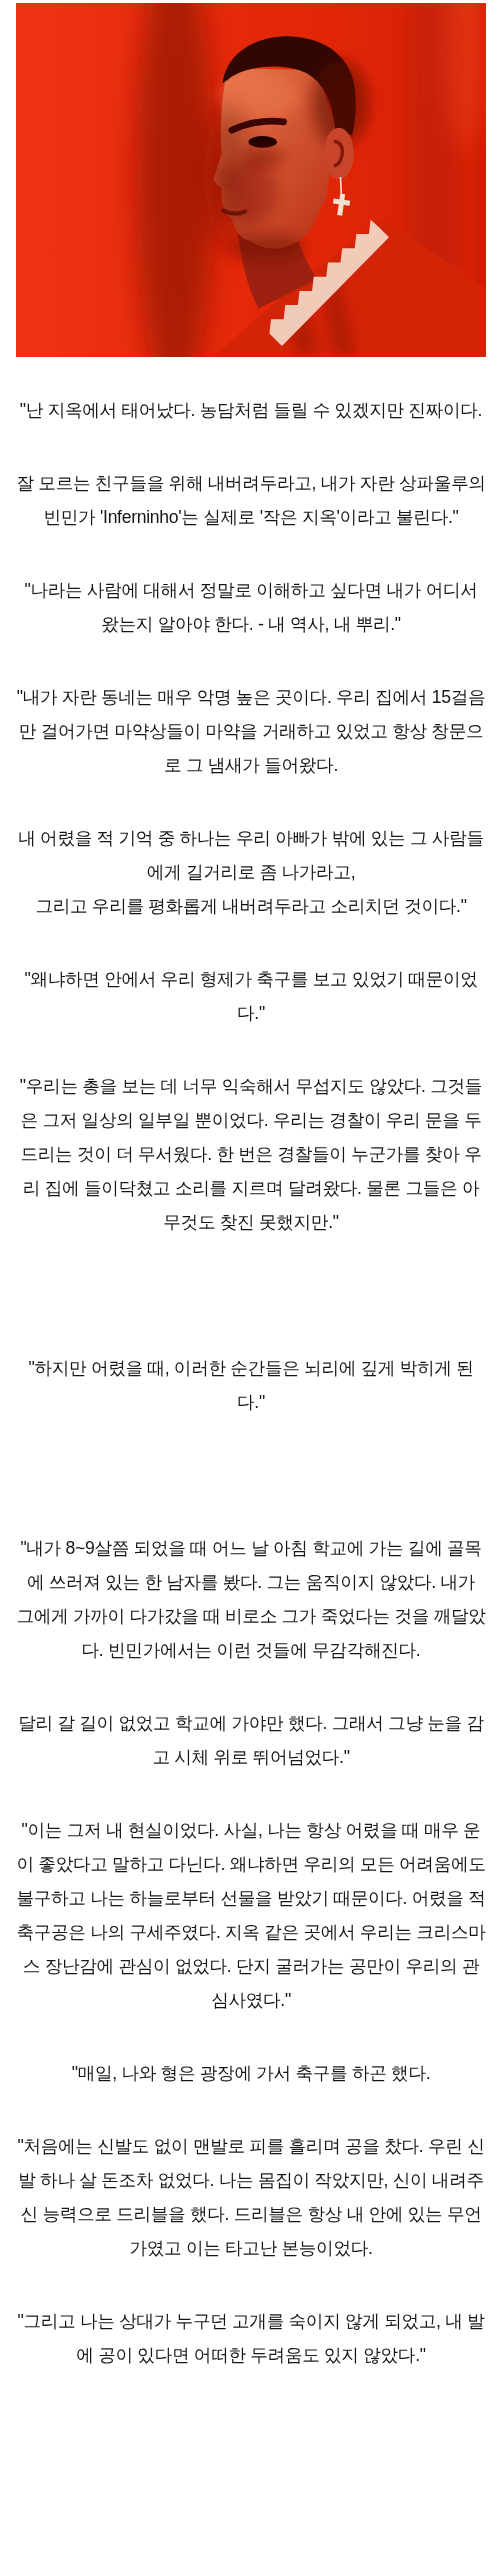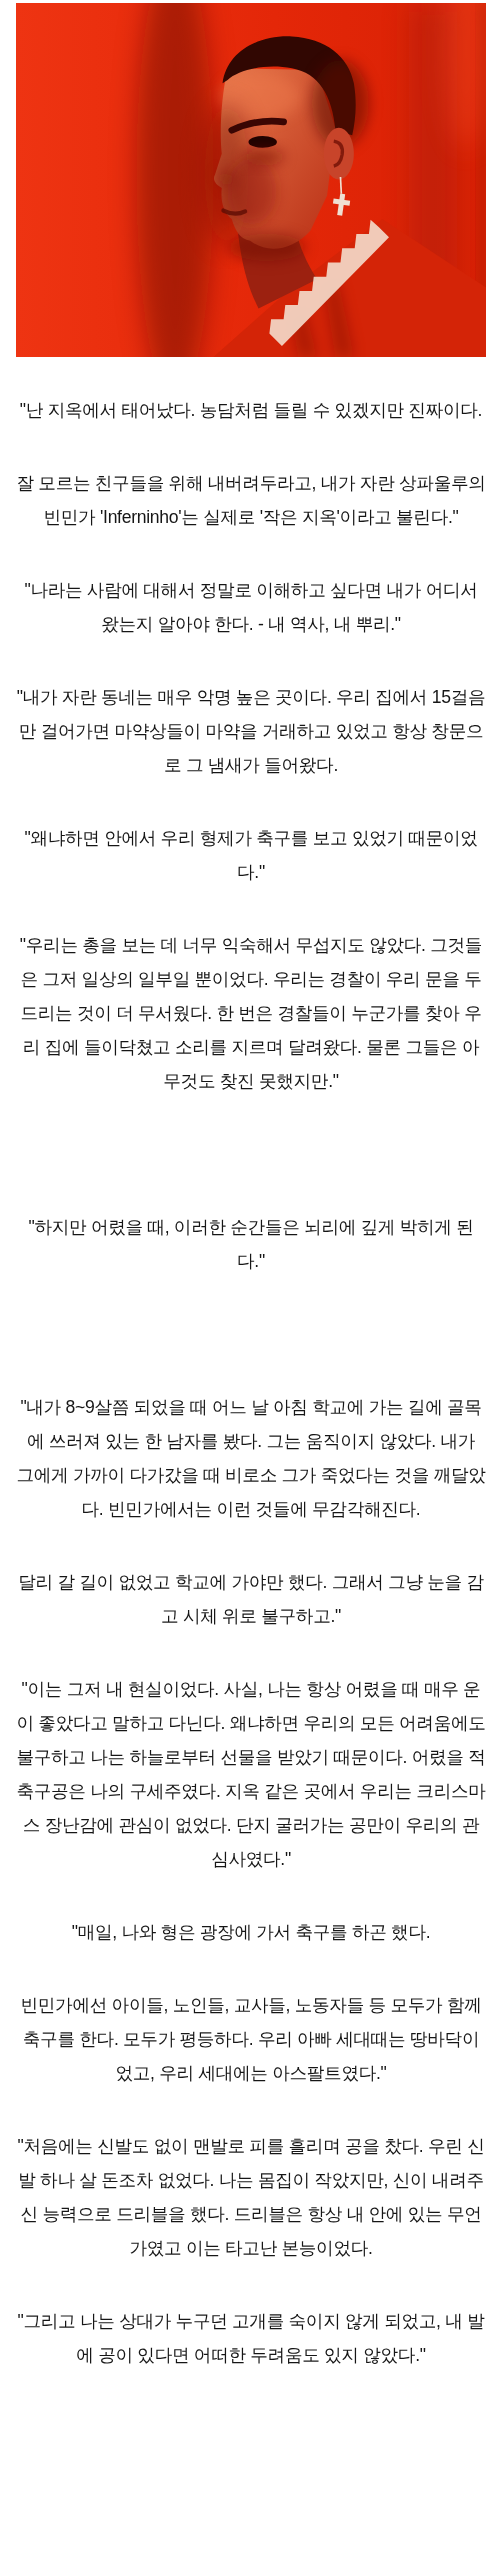--- a/index.html
+++ b/index.html
@@ -101,28 +101,29 @@
         <rect x="379" y="235" width="20" height="6"></rect>
       </g>
     </svg>
   </figure>
 
   <article class="content">
     <p>"난 지옥에서 태어났다. 농담처럼 들릴 수 있겠지만 진짜이다.</p>
     <p>잘 모르는 친구들을 위해 내버려두라고, 내가 자란 상파울루의 빈민가 'Inferninho'는 실제로 '작은 지옥'이라고 불린다."</p>
     <p>"나라는 사람에 대해서 정말로 이해하고 싶다면 내가 어디서 왔는지 알아야 한다. - 내 역사, 내 뿌리."</p>
     <p>"내가 자란 동네는 매우 악명 높은 곳이다. 우리 집에서 15걸음만 걸어가면 마약상들이 마약을 거래하고 있었고 항상 창문으로 그 냄새가 들어왔다.</p>
+    <p>내 어렸을 적 기억 중 하나는 우리 아빠가 밖에 있는 그 사람들에게 길거리로 좀 나가라고,
+그리고 우리를 평화롭게 내버려두라고 소리치던 것이다."</p>
     <p>"왜냐하면 안에서 우리 형제가 축구를 보고 있었기 때문이었다."</p>
     <p>"우리는 총을 보는 데 너무 익숙해서 무섭지도 않았다. 그것들은 그저 일상의 일부일 뿐이었다. 우리는 경찰이 우리 문을 두드리는 것이 더 무서웠다. 한 번은 경찰들이 누군가를 찾아 우리 집에 들이닥쳤고 소리를 지르며 달려왔다. 물론 그들은 아무것도 찾진 못했지만."</p>
     <div class="blank-line"></div>
     <p>"하지만 어렸을 때, 이러한 순간들은 뇌리에 깊게 박히게 된다."</p>
     <div class="blank-line"></div>
     <p>"내가 8~9살쯤 되었을 때 어느 날 아침 학교에 가는 길에 골목에 쓰러져 있는 한 남자를 봤다. 그는 움직이지 않았다. 내가 그에게 가까이 다가갔을 때 비로소 그가 죽었다는 것을 깨달았다. 빈민가에서는 이런 것들에 무감각해진다.</p>
-    <p>달리 갈 길이 없었고 학교에 가야만 했다. 그래서 그냥 눈을 감고 시체 위로 불구하고."</p>
+    <p>달리 갈 길이 없었고 학교에 가야만 했다. 그래서 그냥 눈을 감고 시체 위로 뛰어넘었다."</p>
     <p>"이는 그저 내 현실이었다. 사실, 나는 항상 어렸을 때 매우 운이 좋았다고 말하고 다닌다. 왜냐하면 우리의 모든 어려움에도 불구하고 나는 하늘로부터 선물을 받았기 때문이다. 어렸을 적 축구공은 나의 구세주였다. 지옥 같은 곳에서 우리는 크리스마스 장난감에 관심이 없었다. 단지 굴러가는 공만이 우리의 관심사였다."</p>
     <p>"매일, 나와 형은 광장에 가서 축구를 하곤 했다.</p>
-    <p>빈민가에선 아이들, 노인들, 교사들, 노동자들 등 모두가 함께 축구를 한다. 모두가 평등하다. 우리 아빠 세대때는 땅바닥이었고, 우리 세대에는 아스팔트였다."</p>
     <p>"처음에는 신발도 없이 맨발로 피를 흘리며 공을 찼다. 우린 신발 하나 살 돈조차 없었다. 나는 몸집이 작았지만, 신이 내려주신 능력으로 드리블을 했다. 드리블은 항상 내 안에 있는 무언가였고 이는 타고난 본능이었다.</p>
     <p>"그리고 나는 상대가 누구던 고개를 숙이지 않게 되었고, 내 발에 공이 있다면 어떠한 두려움도 있지 않았다."</p>
   </article>
 
 </div>
 
 
 </body></html>

